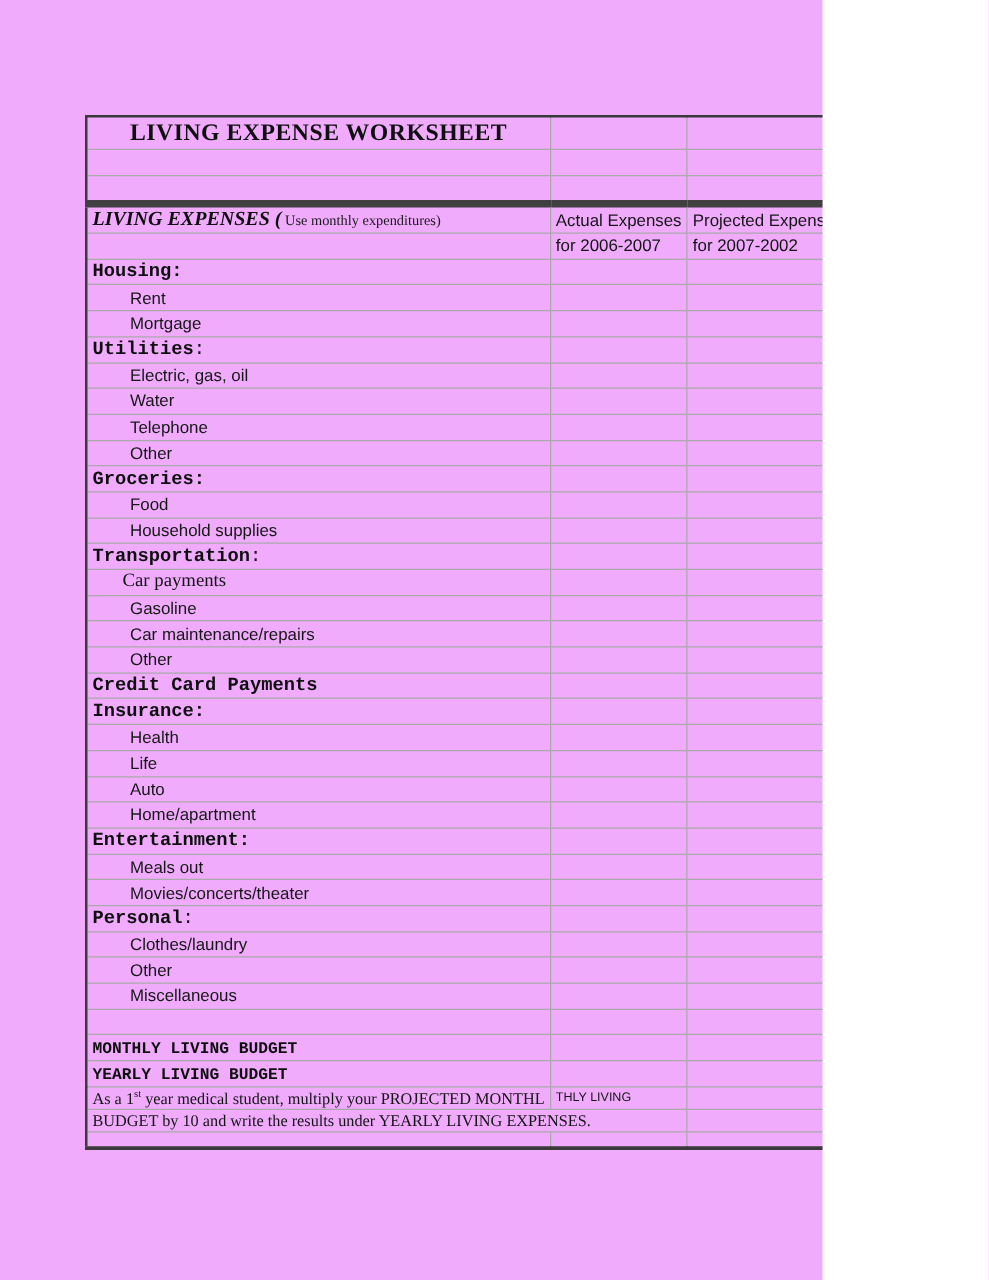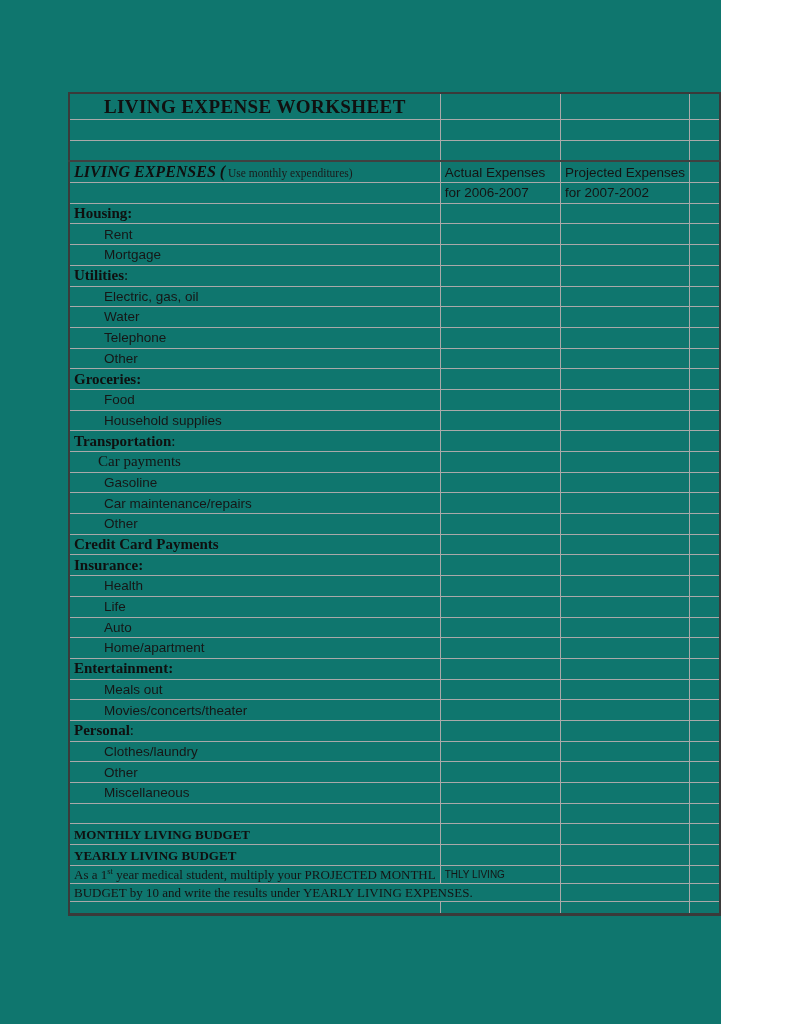--- a/index.html
+++ b/index.html
@@ -1,19 +1,19 @@
 <!DOCTYPE html>
 <html><head>
 <meta charset="utf-8">
 <style>
   html,body{margin:0;padding:0;}
   .page{
     position:relative;
-    width:721px;height:1024px;
-    background:#0f766e;
+    width:658px;height:1024px;
+    background:#f0abfc;
     overflow:hidden;
     font-family:"Liberation Sans",sans-serif;
   }
   table.ws{
     position:absolute;left:68px;top:92px;
     border-collapse:collapse;table-layout:fixed;
     border:2px solid #3a3a3a;
     border-bottom-width:3px;
   }
   col.c1{width:325px}
@@ -37,35 +37,35 @@
   tr.title-row td{height:24px;}
   td.title-cell{
     font-family:"Liberation Serif",serif;
     font-weight:bold;
     font-size:19px;
     letter-spacing:.4px;
     text-align:center;
     color:#101010;
   }
 
-  tr.head-rule td{border-top:2px solid #404040;}
+  tr.head-rule td{border-top:6px solid #404040;}
   td.expenses-label .bi{
     font-family:"Liberation Serif",serif;
     font-style:italic;font-weight:bold;
     font-size:16px;color:#0f0f0f;
   }
   td.expenses-label .small{
     font-family:"Liberation Serif",serif;
     font-size:11.5px;color:#1a1a1a;
   }
   td.colhead{font-size:13.5px;color:#141414;}
 
   
   td.label.section,td.label.budget{
-    font-family:Liberation Serif, serif;
+    font-family:Liberation Mono, monospace;
     font-size:15px;color:#0f0f0f;
   }
   td.label.section .bold,td.label.budget .bold{font-weight:bold;}
   td.label.section .reg{font-weight:normal;}
   td.label.budget{font-size:13px;}
   td.label.item{padding-left:34px;}
   td.label.item-serif{
     font-family:"Liberation Serif",serif;
     font-size:15px;padding-left:28px;color:#141414;
   }

